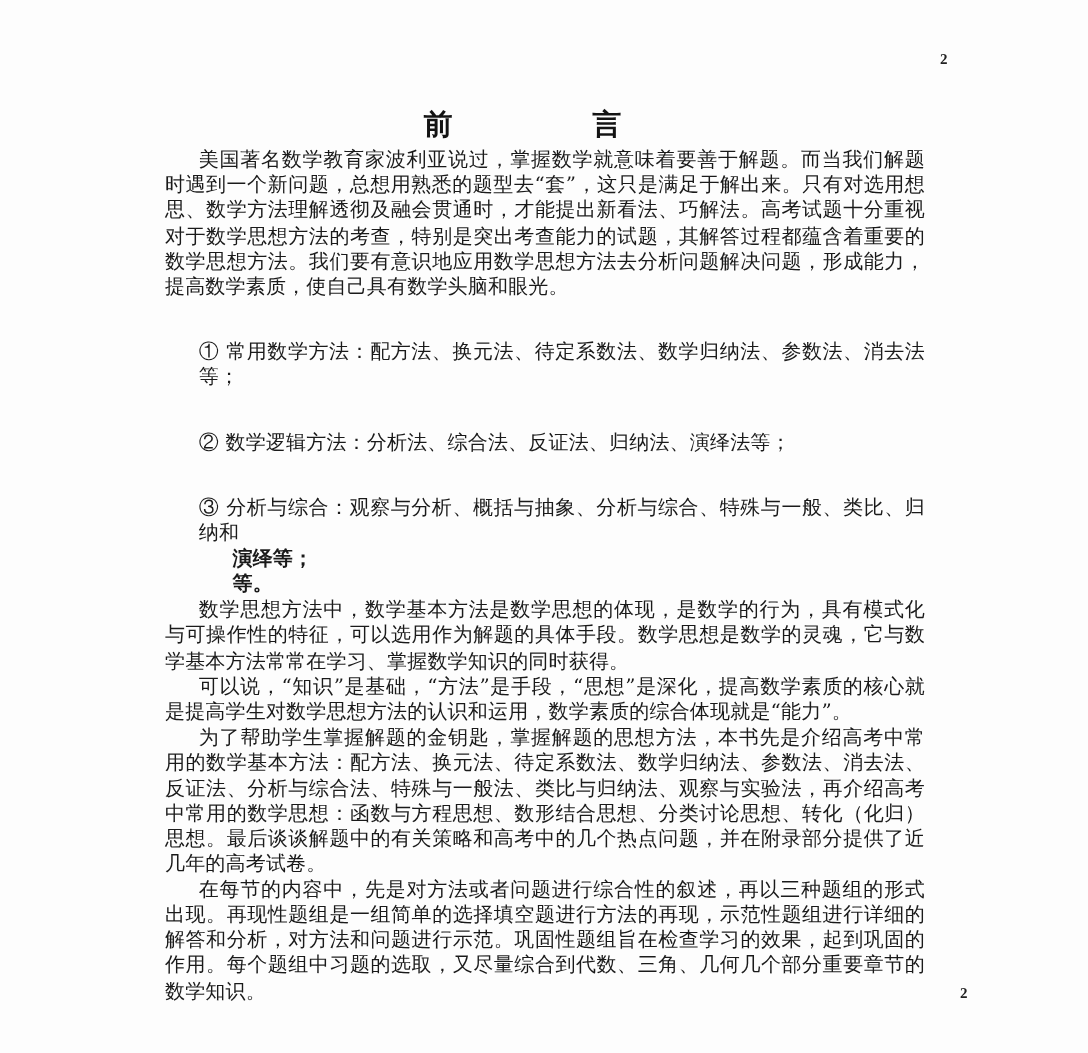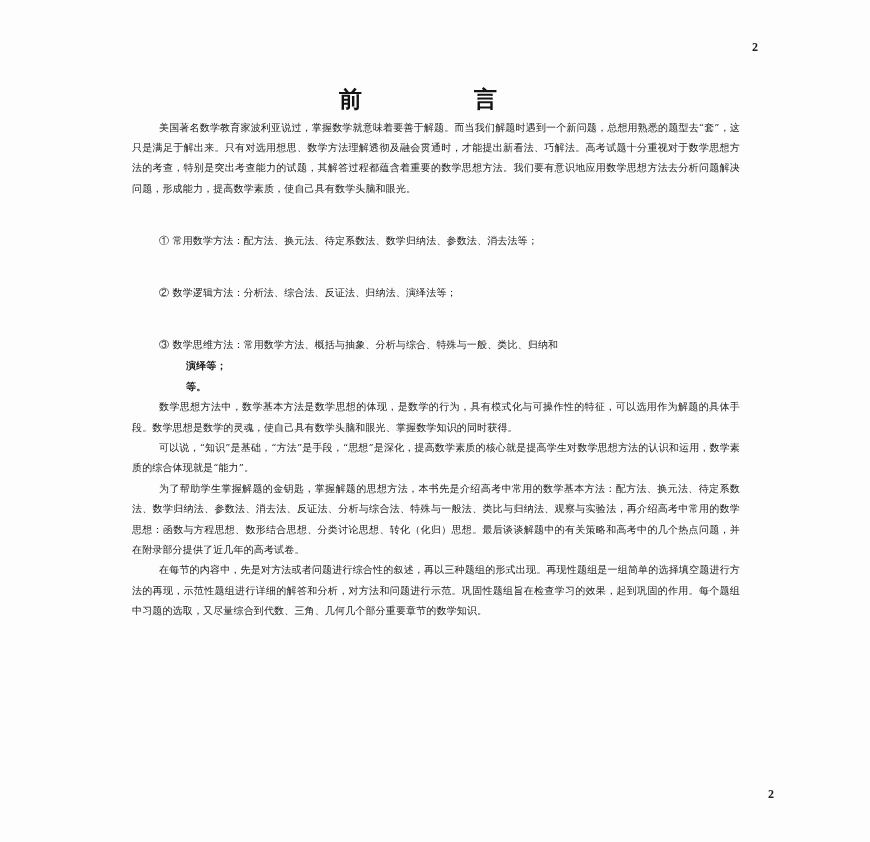--- a/index.html
+++ b/index.html
@@ -54,21 +54,21 @@
   }
   .body-block {
     position: absolute;
     top: 118px;
     left: 132px;
     width: 608px;
   }
   p.para {
     margin: 0 0 0.5px 0;
     font-family: "DejaVu Serif", serif;
-    font-size: 10px;
+    font-size: 16px;
     line-height: 20.2px;
     text-align: justify;
     text-justify: inter-ideograph;
     color: #1a1a1a;
     letter-spacing: 0.15px;
   }
   p.indent {
     text-indent: 27px;
   }
   p.listitem {
@@ -88,24 +88,24 @@
 <div class="page">
 
   <div class="page-number-top">2</div>
 
   <div class="doc-title">前　　言</div>
 
   <div class="body-block">
     <p class="para indent">美国著名数学教育家波利亚说过，掌握数学就意味着要善于解题。而当我们解题时遇到一个新问题，总想用熟悉的题型去“套”，这只是满足于解出来。只有对选用想思、数学方法理解透彻及融会贯通时，才能提出新看法、巧解法。高考试题十分重视对于数学思想方法的考查，特别是突出考查能力的试题，其解答过程都蕴含着重要的数学思想方法。我们要有意识地应用数学思想方法去分析问题解决问题，形成能力，提高数学素质，使自己具有数学头脑和眼光。</p>
     <p class="para listitem">① 常用数学方法：配方法、换元法、待定系数法、数学归纳法、参数法、消去法等；</p>
     <p class="para listitem">② 数学逻辑方法：分析法、综合法、反证法、归纳法、演绎法等；</p>
-    <p class="para listitem">③ 数学思维方法：常用数学方法、概括与抽象、分析与综合、特殊与一般、类比、归纳和</p>
+    <p class="para listitem">③ 分析与综合：观察与分析、概括与抽象、分析与综合、特殊与一般、类比、归纳和</p>
     <p class="para listcont">演绎等；</p>
     <p class="para listcont">等。</p>
-    <p class="para indent">数学思想方法中，数学基本方法是数学思想的体现，是数学的行为，具有模式化与可操作性的特征，可以选用作为解题的具体手段。数学思想是数学的灵魂，使自己具有数学头脑和眼光、掌握数学知识的同时获得。</p>
+    <p class="para indent">数学思想方法中，数学基本方法是数学思想的体现，是数学的行为，具有模式化与可操作性的特征，可以选用作为解题的具体手段。数学思想是数学的灵魂，它与数学基本方法常常在学习、掌握数学知识的同时获得。</p>
     <p class="para indent">可以说，“知识”是基础，“方法”是手段，“思想”是深化，提高数学素质的核心就是提高学生对数学思想方法的认识和运用，数学素质的综合体现就是“能力”。</p>
     <p class="para indent">为了帮助学生掌握解题的金钥匙，掌握解题的思想方法，本书先是介绍高考中常用的数学基本方法：配方法、换元法、待定系数法、数学归纳法、参数法、消去法、反证法、分析与综合法、特殊与一般法、类比与归纳法、观察与实验法，再介绍高考中常用的数学思想：函数与方程思想、数形结合思想、分类讨论思想、转化（化归）思想。最后谈谈解题中的有关策略和高考中的几个热点问题，并在附录部分提供了近几年的高考试卷。</p>
     <p class="para indent">在每节的内容中，先是对方法或者问题进行综合性的叙述，再以三种题组的形式出现。再现性题组是一组简单的选择填空题进行方法的再现，示范性题组进行详细的解答和分析，对方法和问题进行示范。巩固性题组旨在检查学习的效果，起到巩固的作用。每个题组中习题的选取，又尽量综合到代数、三角、几何几个部分重要章节的数学知识。</p>
   </div>
 
   <div class="page-number-bottom">2</div>
 
 </div>
 
 </body></html>

